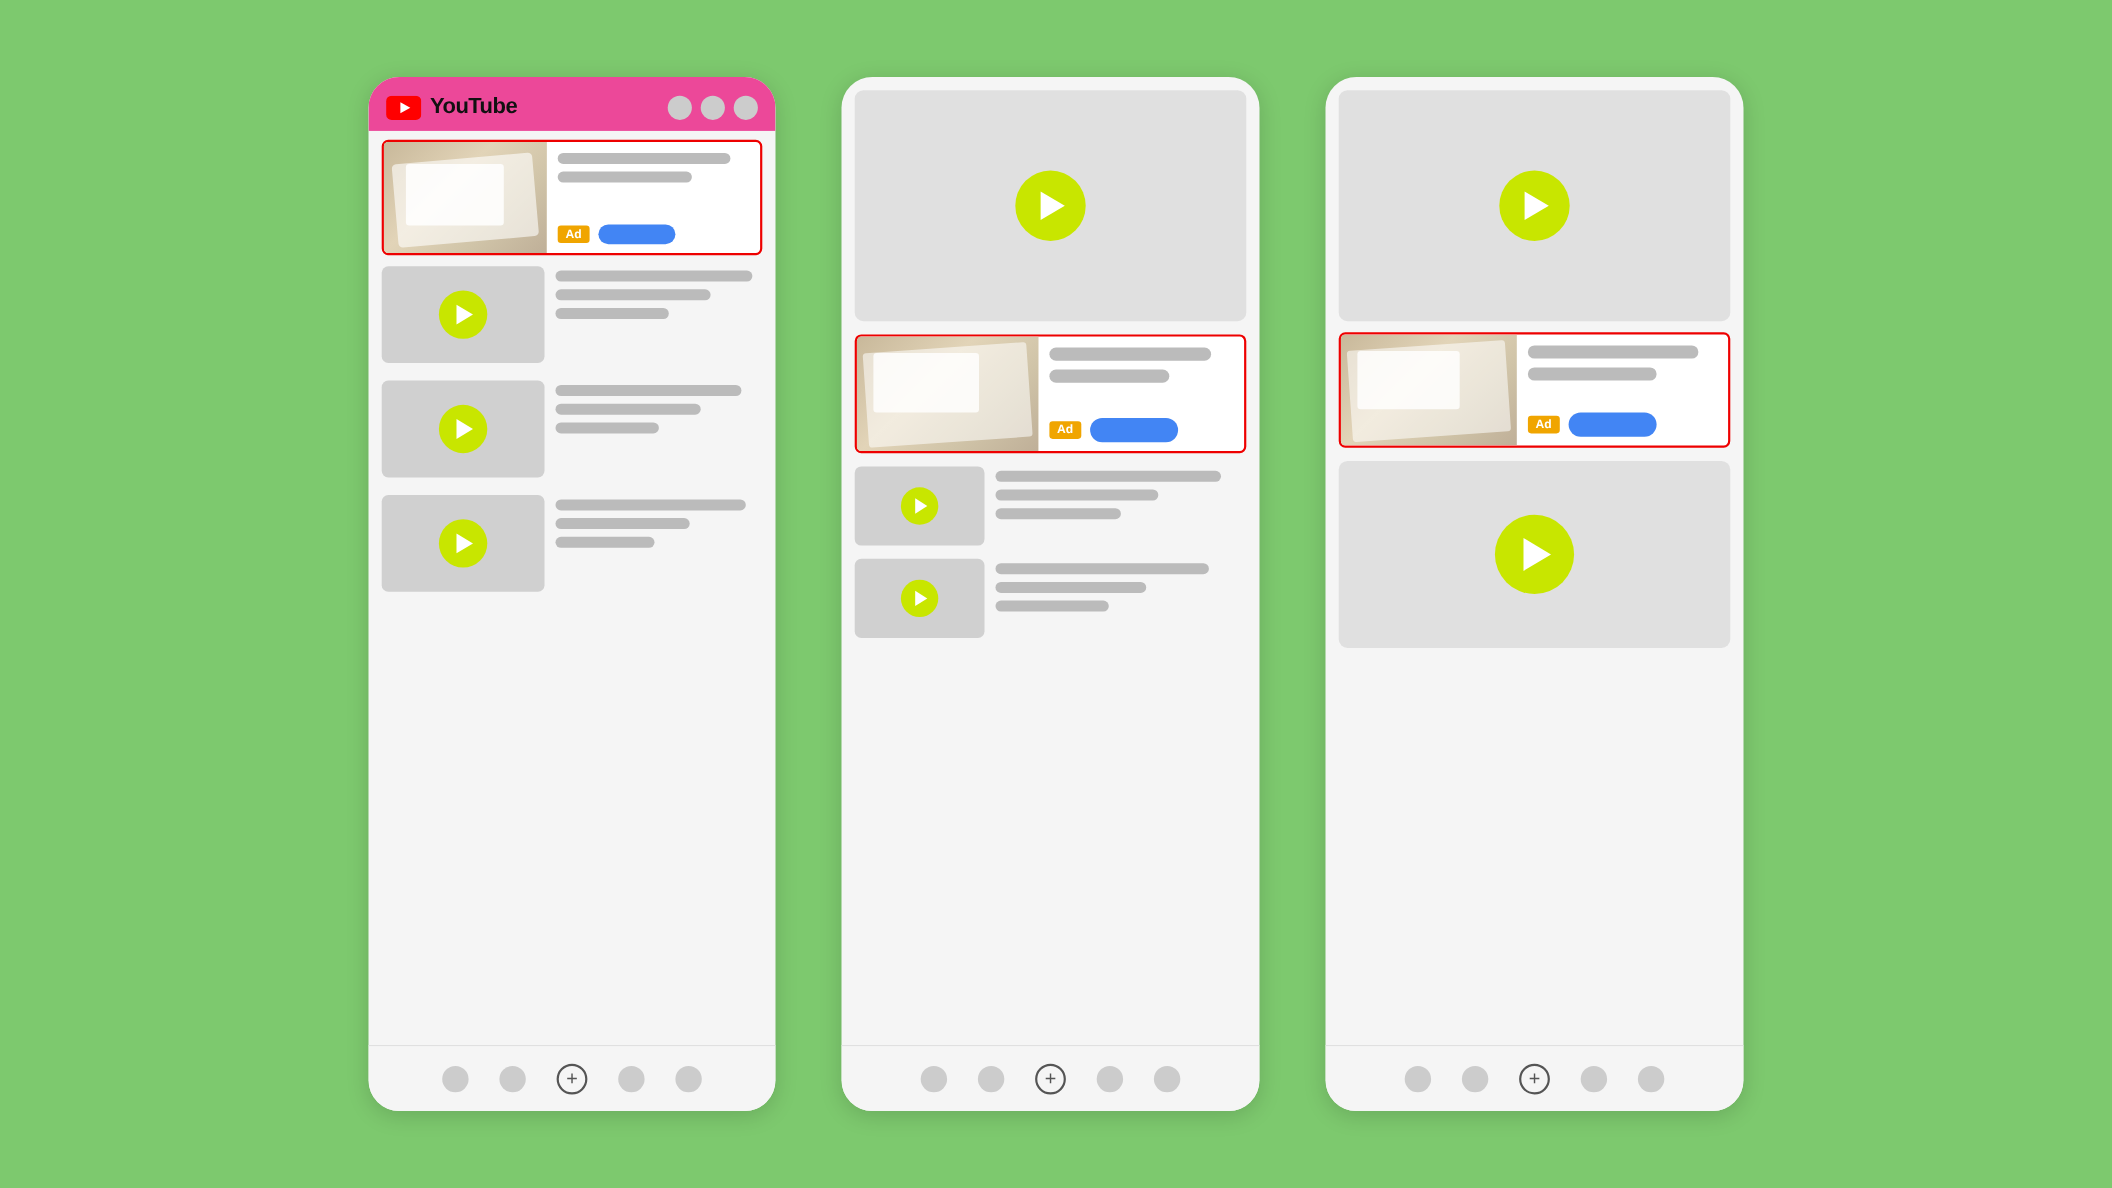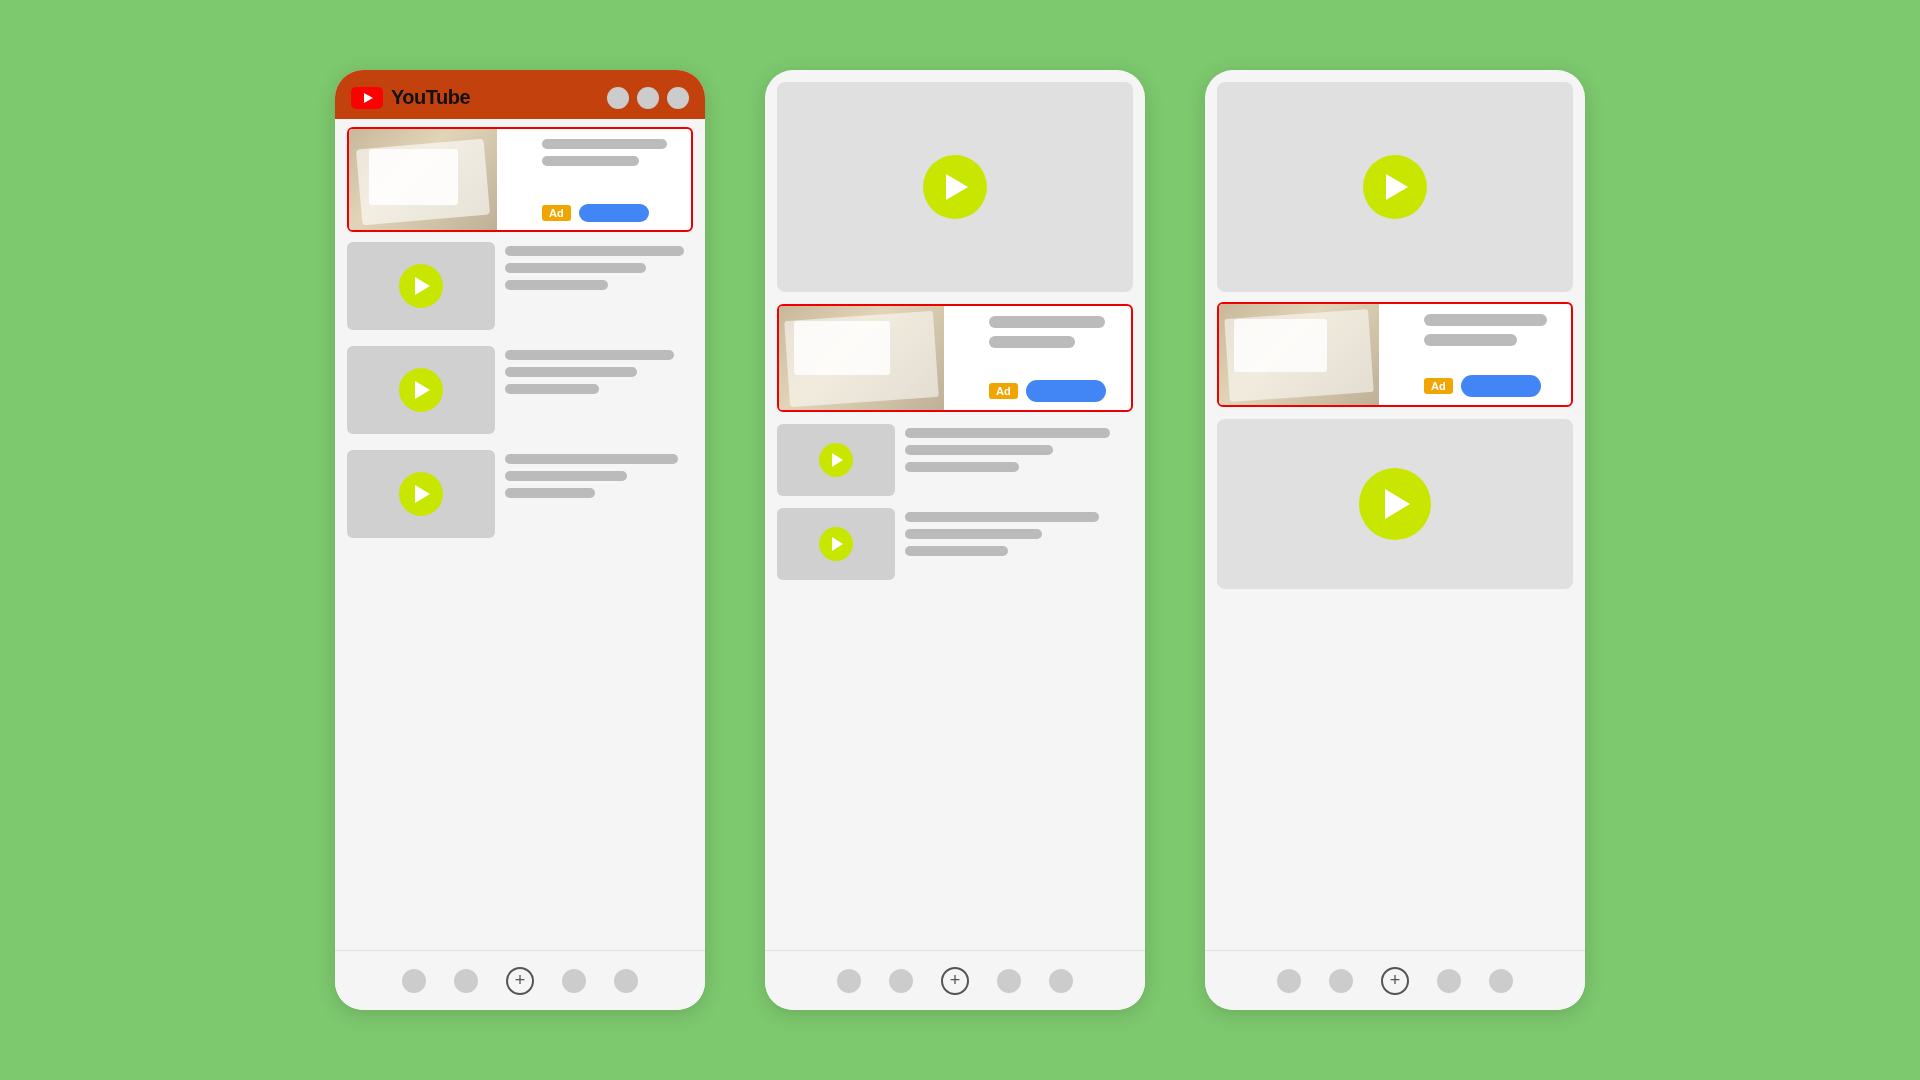--- a/index.html
+++ b/index.html
@@ -35,21 +35,21 @@
       width: 380px;
       height: 940px;
     }
 
     
     .yt-header {
       display: flex;
       align-items: center;
       justify-content: space-between;
       padding: 16px 16px 10px 16px;
-      background: #c2410c;
+      background: #ec4899;
     }
 
     .yt-logo {
       display: flex;
       align-items: center;
       gap: 8px;
     }
 
     .yt-icon {
       width: 32px;
@@ -158,21 +158,20 @@
       background: rgba(255,255,255,0.82);
       border-radius: 3px;
     }
 
     .ad-info {
       flex: 1;
       padding: 10px 10px 8px 10px;
       display: flex;
       flex-direction: column;
       justify-content: center;
-      margin-left: 35px;
     }
 
     .text-line {
       background: #bbb;
       border-radius: 10px;
       height: 10px;
     }
 
     .text-line-lg {
       background: #bbb;

